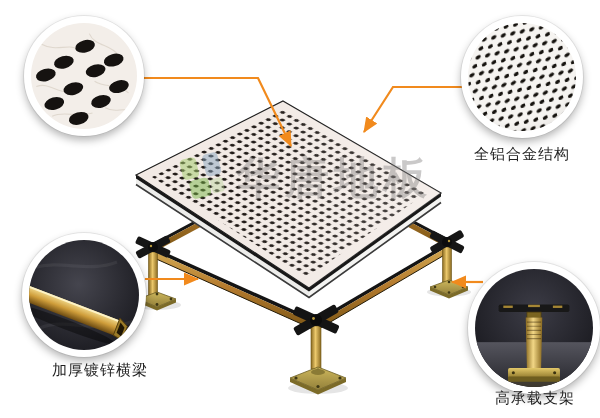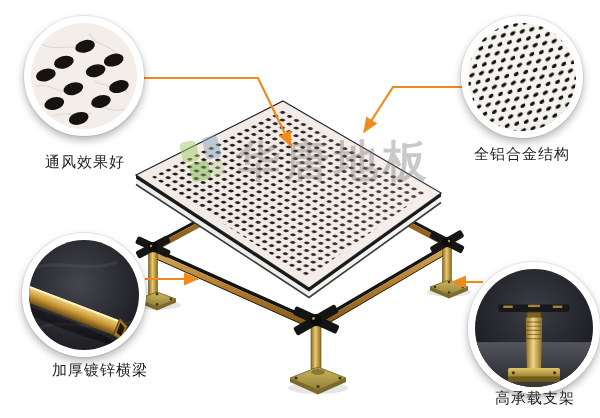--- a/index.html
+++ b/index.html
@@ -3,21 +3,21 @@
 <meta charset="utf-8">
 <style>
   html,body{margin:0;padding:0;background:#fff;}
   .stage{
     position:relative;width:600px;height:418px;overflow:hidden;background:#ffffff;
     font-family:"Liberation Sans","DejaVu Sans",sans-serif;
   }
   .scene{position:absolute;left:0;top:0;z-index:1;}
   
   .watermark{
-    position:absolute;left:176px;top:130px;width:270px;height:62px;z-index:2;
+    position:absolute;left:176px;top:147px;width:270px;height:62px;z-index:2;
     display:flex;align-items:center;pointer-events:none;
   }
   .wm-logo{width:60px;height:56px;flex:0 0 auto;opacity:.62;}
   .wm-text{
     font-size:44px;font-weight:bold;color:rgba(122,120,120,0.40);
     letter-spacing:5px;white-space:nowrap;line-height:56px;
   }
   
   .photo{
     position:absolute;z-index:3;border-radius:50%;
@@ -280,18 +280,17 @@
           <line x1="44" y1="55.5" x2="56" y2="55.5"></line>
         <line x1="44" y1="59" x2="56" y2="59"></line>
       </g>
       <rect x="28" y="84" width="44" height="9" rx="1.5" fill="url(#brBase)"></rect>
       <rect x="28" y="91" width="44" height="4.5" rx="1" fill="#6e5d1f"></rect>
       <circle cx="32.5" cy="88" r="1.3" fill="#3a3110"></circle>
         <circle cx="67.5" cy="88" r="1.3" fill="#3a3110"></circle>
     </svg>
   </div>
 
-  <div class="callout-label" id="label-tl">通风效果好</div>
   <div class="callout-label" id="label-tr">全铝合金结构</div>
   <div class="callout-label" id="label-bl">加厚镀锌横梁</div>
   <div class="callout-label" id="label-br">高承载支架</div>
 
 </div>
 
 </body></html>

